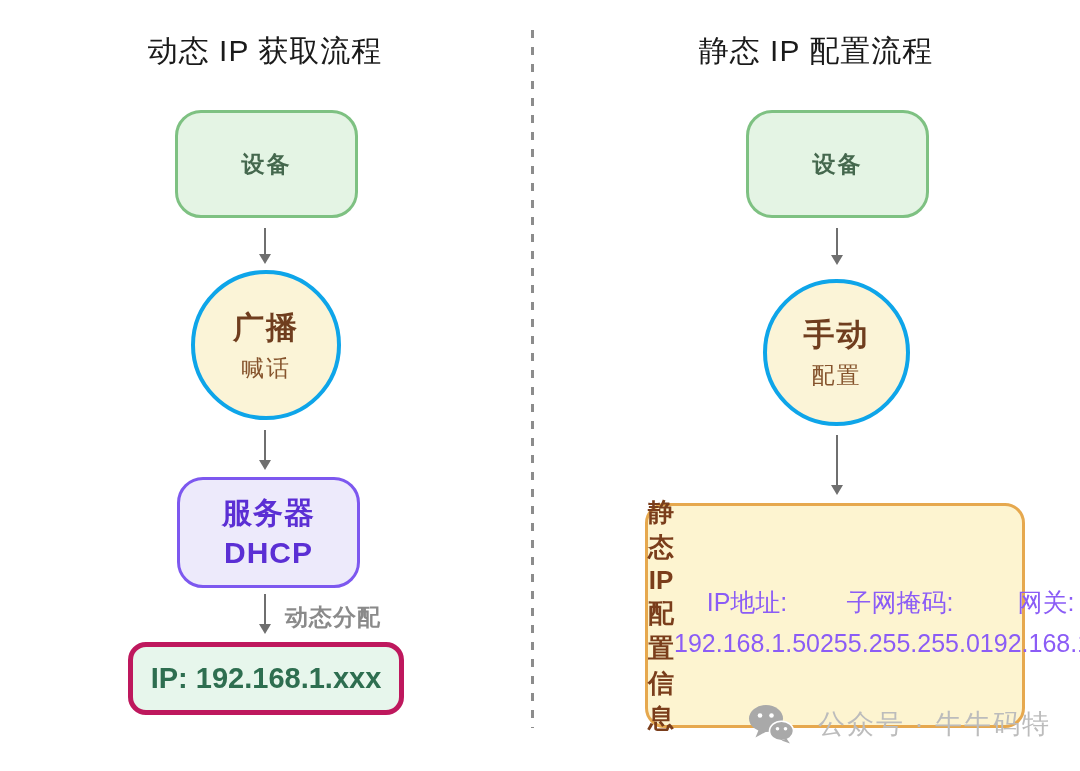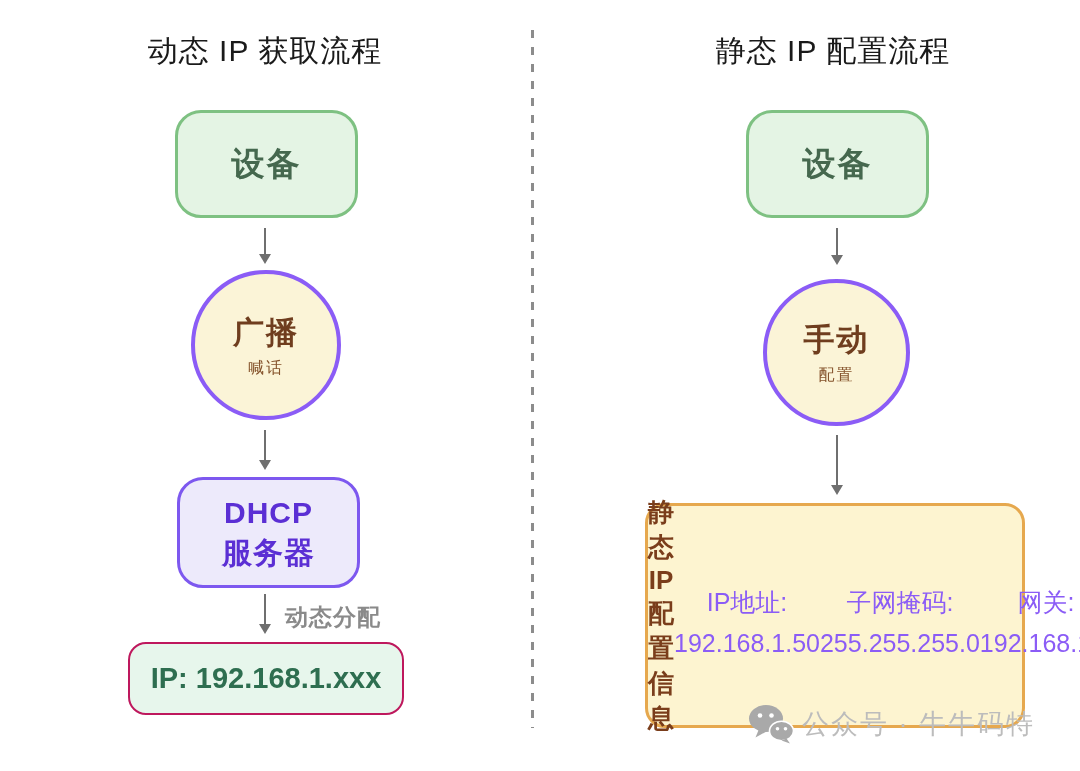--- a/index.html
+++ b/index.html
@@ -5,50 +5,50 @@
   html,body{margin:0;padding:0;background:#ffffff;}
   .canvas{
     position:relative;width:1080px;height:771px;background:#ffffff;overflow:hidden;
     font-family:"Liberation Sans","DejaVu Sans",sans-serif;
   }
   .col-title{
     position:absolute;top:31px;width:340px;text-align:center;
     font-size:30px;font-weight:400;color:#1a1a1a;letter-spacing:1px;
   }
   .title-left{left:95px;}
-  .title-right{left:663px;}
+  .title-right{left:646px;}
 
   .node{
     position:absolute;display:flex;flex-direction:column;align-items:center;justify-content:center;
     box-sizing:border-box;text-align:center;
   }
   .device-box{
     width:183px;height:108px;border:3px solid #7ec182;background:#e4f4e4;border-radius:26px;
-    font-size:33px;font-weight:700;color:#45684e;letter-spacing:2px;
+    font-size:23px;font-weight:700;color:#45684e;letter-spacing:2px;
   }
   .device-left{left:175px;top:110px;}
   .device-right{left:746px;top:110px;}
 
   .circle{
-    border:4px solid #8b5cf6;background:#fbf4d7;border-radius:50%;
+    border:4px solid #0ea5e9;background:#fbf4d7;border-radius:50%;
   }
   .circle-left{left:191px;top:270px;width:150px;height:150px;}
   .circle-right{left:763px;top:279px;width:147px;height:147px;}
   .circle .l1{font-size:31px;font-weight:700;color:#6f3d1e;letter-spacing:2px;}
-  .circle .l2{font-size:16px;font-weight:400;color:#85532c;margin-top:4px;letter-spacing:2px;}
+  .circle .l2{font-size:23px;font-weight:400;color:#85532c;margin-top:4px;letter-spacing:2px;}
 
   .dhcp-box{
     left:177px;top:477px;width:183px;height:111px;
     border:3px solid #7d58ef;background:#edeafb;border-radius:26px;
     font-size:30px;font-weight:700;color:#5b2fd4;line-height:40px;letter-spacing:1px;
   }
 
   .ip-box{
     left:128px;top:642px;width:276px;height:73px;
-    border:2px solid #be185d;background:#e7f6ec;border-radius:18px;
+    border:5px solid #be185d;background:#e7f6ec;border-radius:18px;
     font-size:29px;font-weight:700;color:#2e6e50;
   }
 
   .info-box{
     position:absolute;left:645px;top:503px;width:380px;height:225px;box-sizing:border-box;
     border:3px solid #e6a84e;background:#fdf4d0;border-radius:20px;
     display:flex;flex-direction:row;align-items:center;justify-content:flex-start;
     padding-top:12px;text-align:center;
   }
   .info-title{font-size:26px;font-weight:700;color:#7a3d1b;margin-bottom:12px;}
@@ -70,21 +70,21 @@
   .arrow-label{
     position:absolute;left:285px;top:602px;font-size:23px;color:#8a8a8a;letter-spacing:1px;font-weight:bold;
   }
 
   .divider{
     position:absolute;left:531px;top:30px;width:3px;height:698px;
     background:repeating-linear-gradient(to bottom,#8c8c8c 0px,#8c8c8c 8px,transparent 8px,transparent 17px);
   }
 
   .watermark{
-    position:absolute;left:748px;top:704px;display:flex;align-items:center;gap:8px;
+    position:absolute;left:748px;top:704px;display:flex;align-items:center;gap:24px;
   }
   .watermark .wm-text{font-size:27px;color:#bcbcbc;letter-spacing:2px;white-space:nowrap;}
 </style>
 </head>
 <body>
 
 <div class="canvas">
 
   <div class="col-title title-left">动态 IP 获取流程</div>
   <div class="col-title title-right">静态 IP 配置流程</div>
@@ -104,22 +104,22 @@
     <span class="l1">广播</span>
     <span class="l2">喊话</span>
   </div>
 
   <div class="v-arrow a2-left">
     <div class="shaft"></div>
     <div class="head"></div>
   </div>
 
   <div class="node dhcp-box">
+    <span>服务器</span>
     <span>DHCP</span>
-    <span>服务器</span>
   </div>
 
   <div class="v-arrow a3-left">
     <div class="shaft"></div>
     <div class="head"></div>
   </div>
   <div class="arrow-label">动态分配</div>
 
   <div class="node ip-box">
     <span>IP: 192.168.1.xxx</span>

